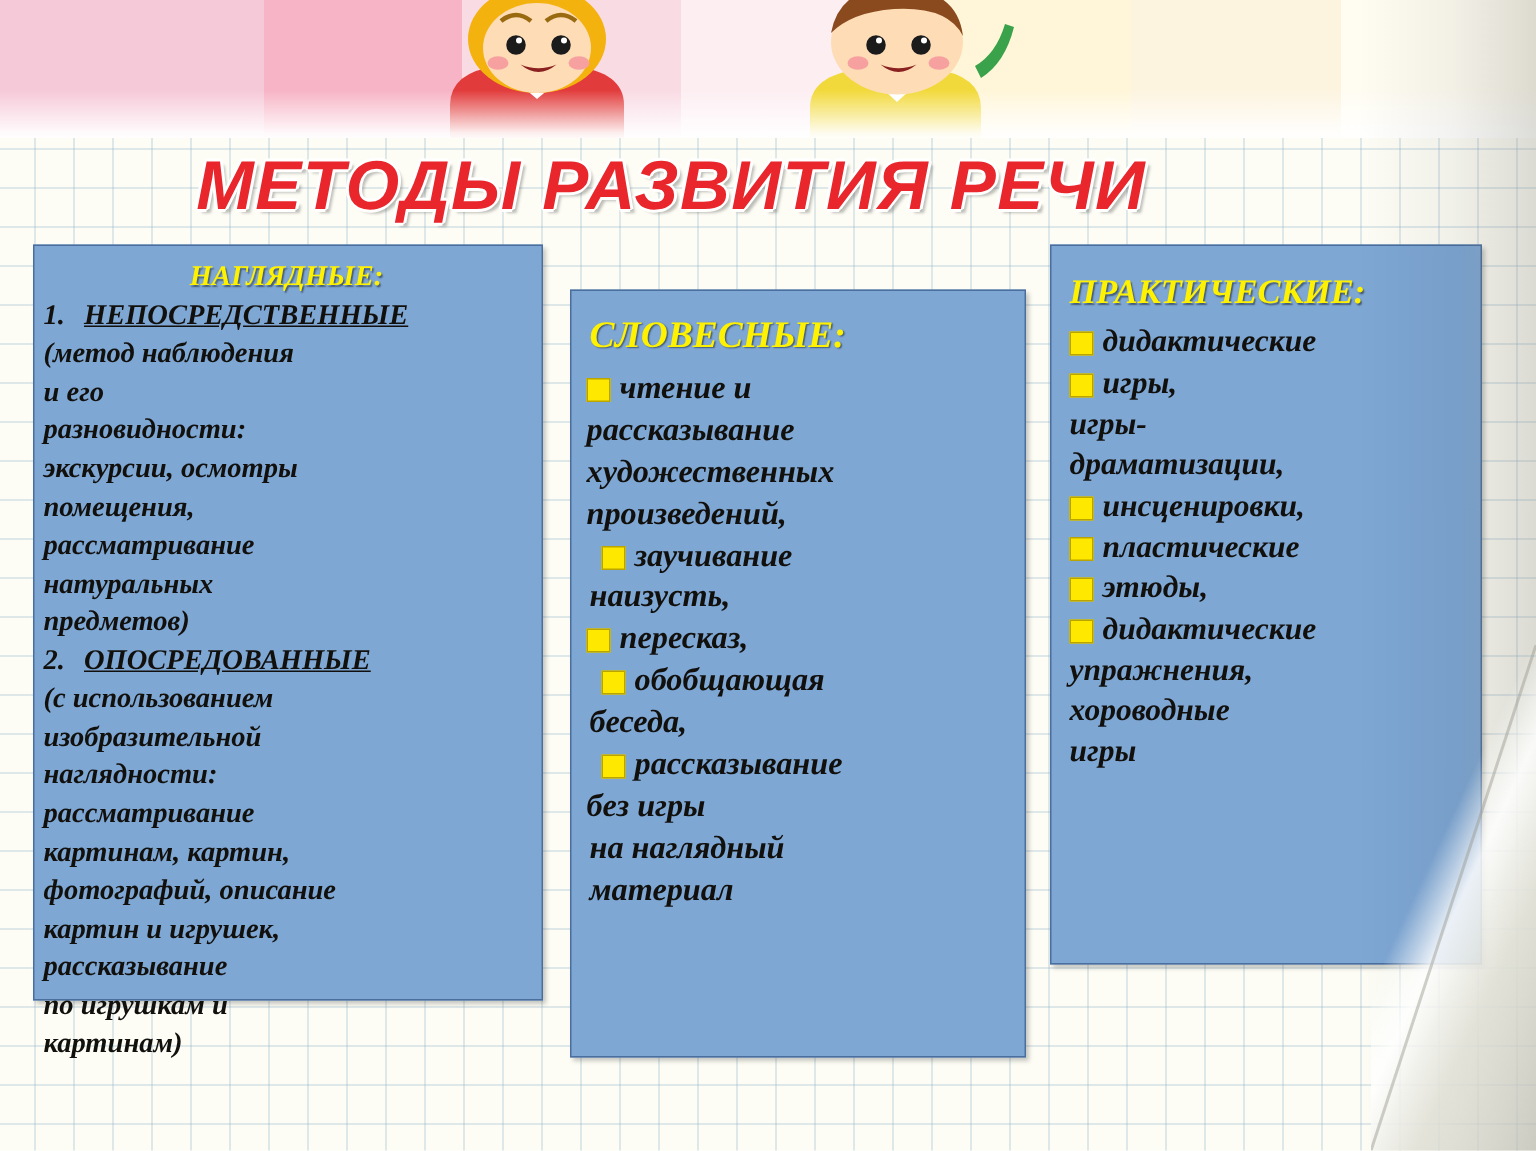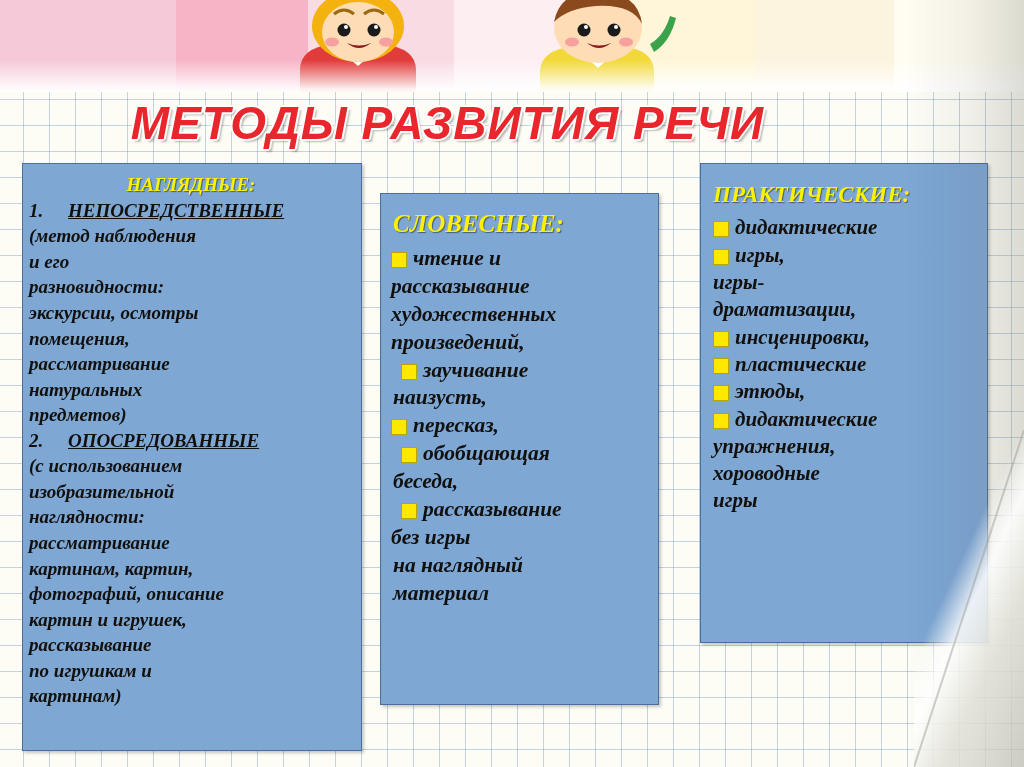--- a/index.html
+++ b/index.html
@@ -65,22 +65,22 @@
     white-space:nowrap;
   }
   
   .panel{
     position:absolute;
     background:#7ea7d4;
     border:1px solid #4a6f9e;
     box-shadow:2px 2px 3px rgba(0,0,0,0.22);
     box-sizing:border-box;
   }
-  #panel-visual{left:22px;top:163px;width:340px;height:588px;padding:6px 8px 4px 6px;}
-  #panel-verbal{left:380px;top:193px;width:279px;height:512px;padding:6px 8px 4px 10px;}
+  #panel-visual{left:22px;top:163px;width:340px;height:504px;padding:6px 8px 4px 6px;}
+  #panel-verbal{left:380px;top:193px;width:304px;height:512px;padding:6px 8px 4px 10px;}
   #panel-practical{left:700px;top:163px;width:288px;height:480px;padding:6px 10px 4px 12px;}
 
   .panel-head{
     font-family:"Liberation Serif", serif;
     font-weight:bold;font-style:italic;
     color:#fff200;
     text-shadow:1px 1px 1px rgba(0,0,0,0.45);
     line-height:1.15;
   }
   #head-visual{font-size:19px;text-align:center;margin:4px 0 2px 0;}
@@ -115,21 +115,21 @@
   .bullet.pad{margin-left:10px;}
   .li-text{flex:1 1 auto;}
   #panel-verbal .li,#panel-verbal .cont{font-size:21.5px;}
   #panel-practical .li,#panel-practical .cont{font-size:21px;}
   .cont{
     font-family:"Liberation Serif", serif;
     font-style:italic;font-weight:bold;color:#12100d;
     line-height:1.3;
   }
   .cont.ind{padding-left:2px;}
-  .nb{margin-left:20px;font-style:italic;}
+  .nb{margin-left:8px;font-style:italic;}
 
   
   #kids{position:absolute;left:240px;top:-4px;width:520px;height:100px;}
 </style>
 </head>
 <body>
 
 <div id="slide">
 
   <div id="banner">

